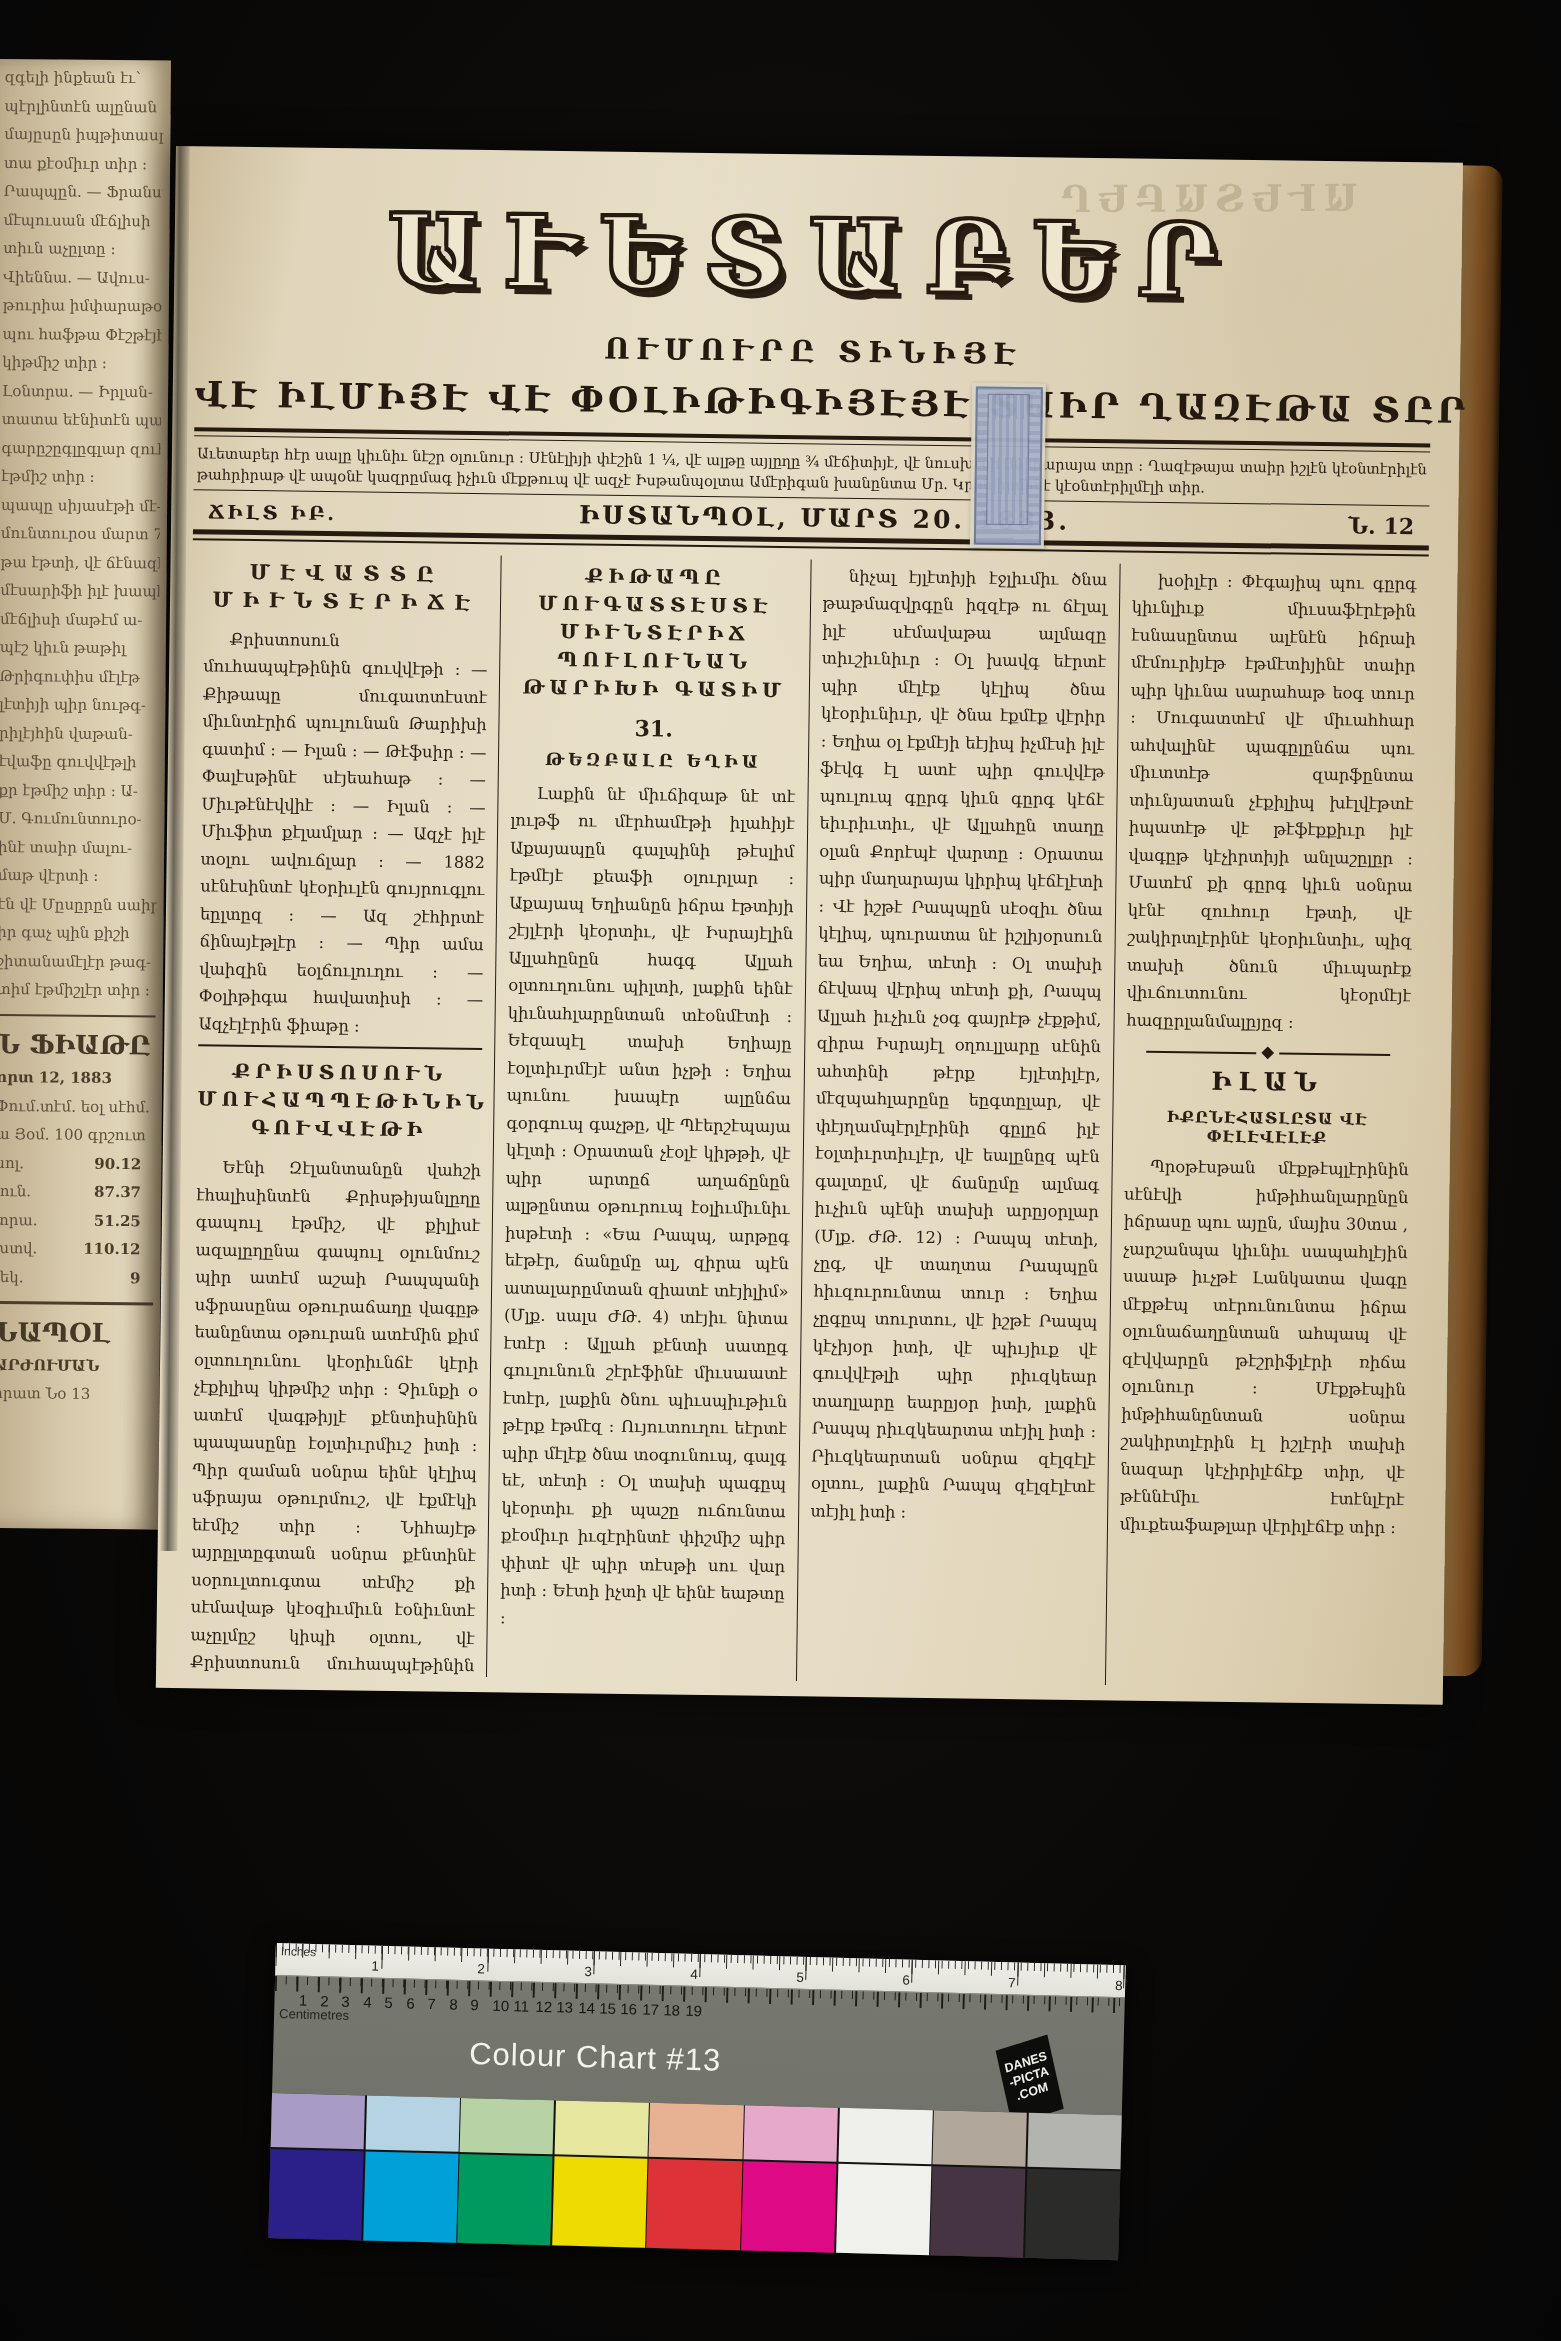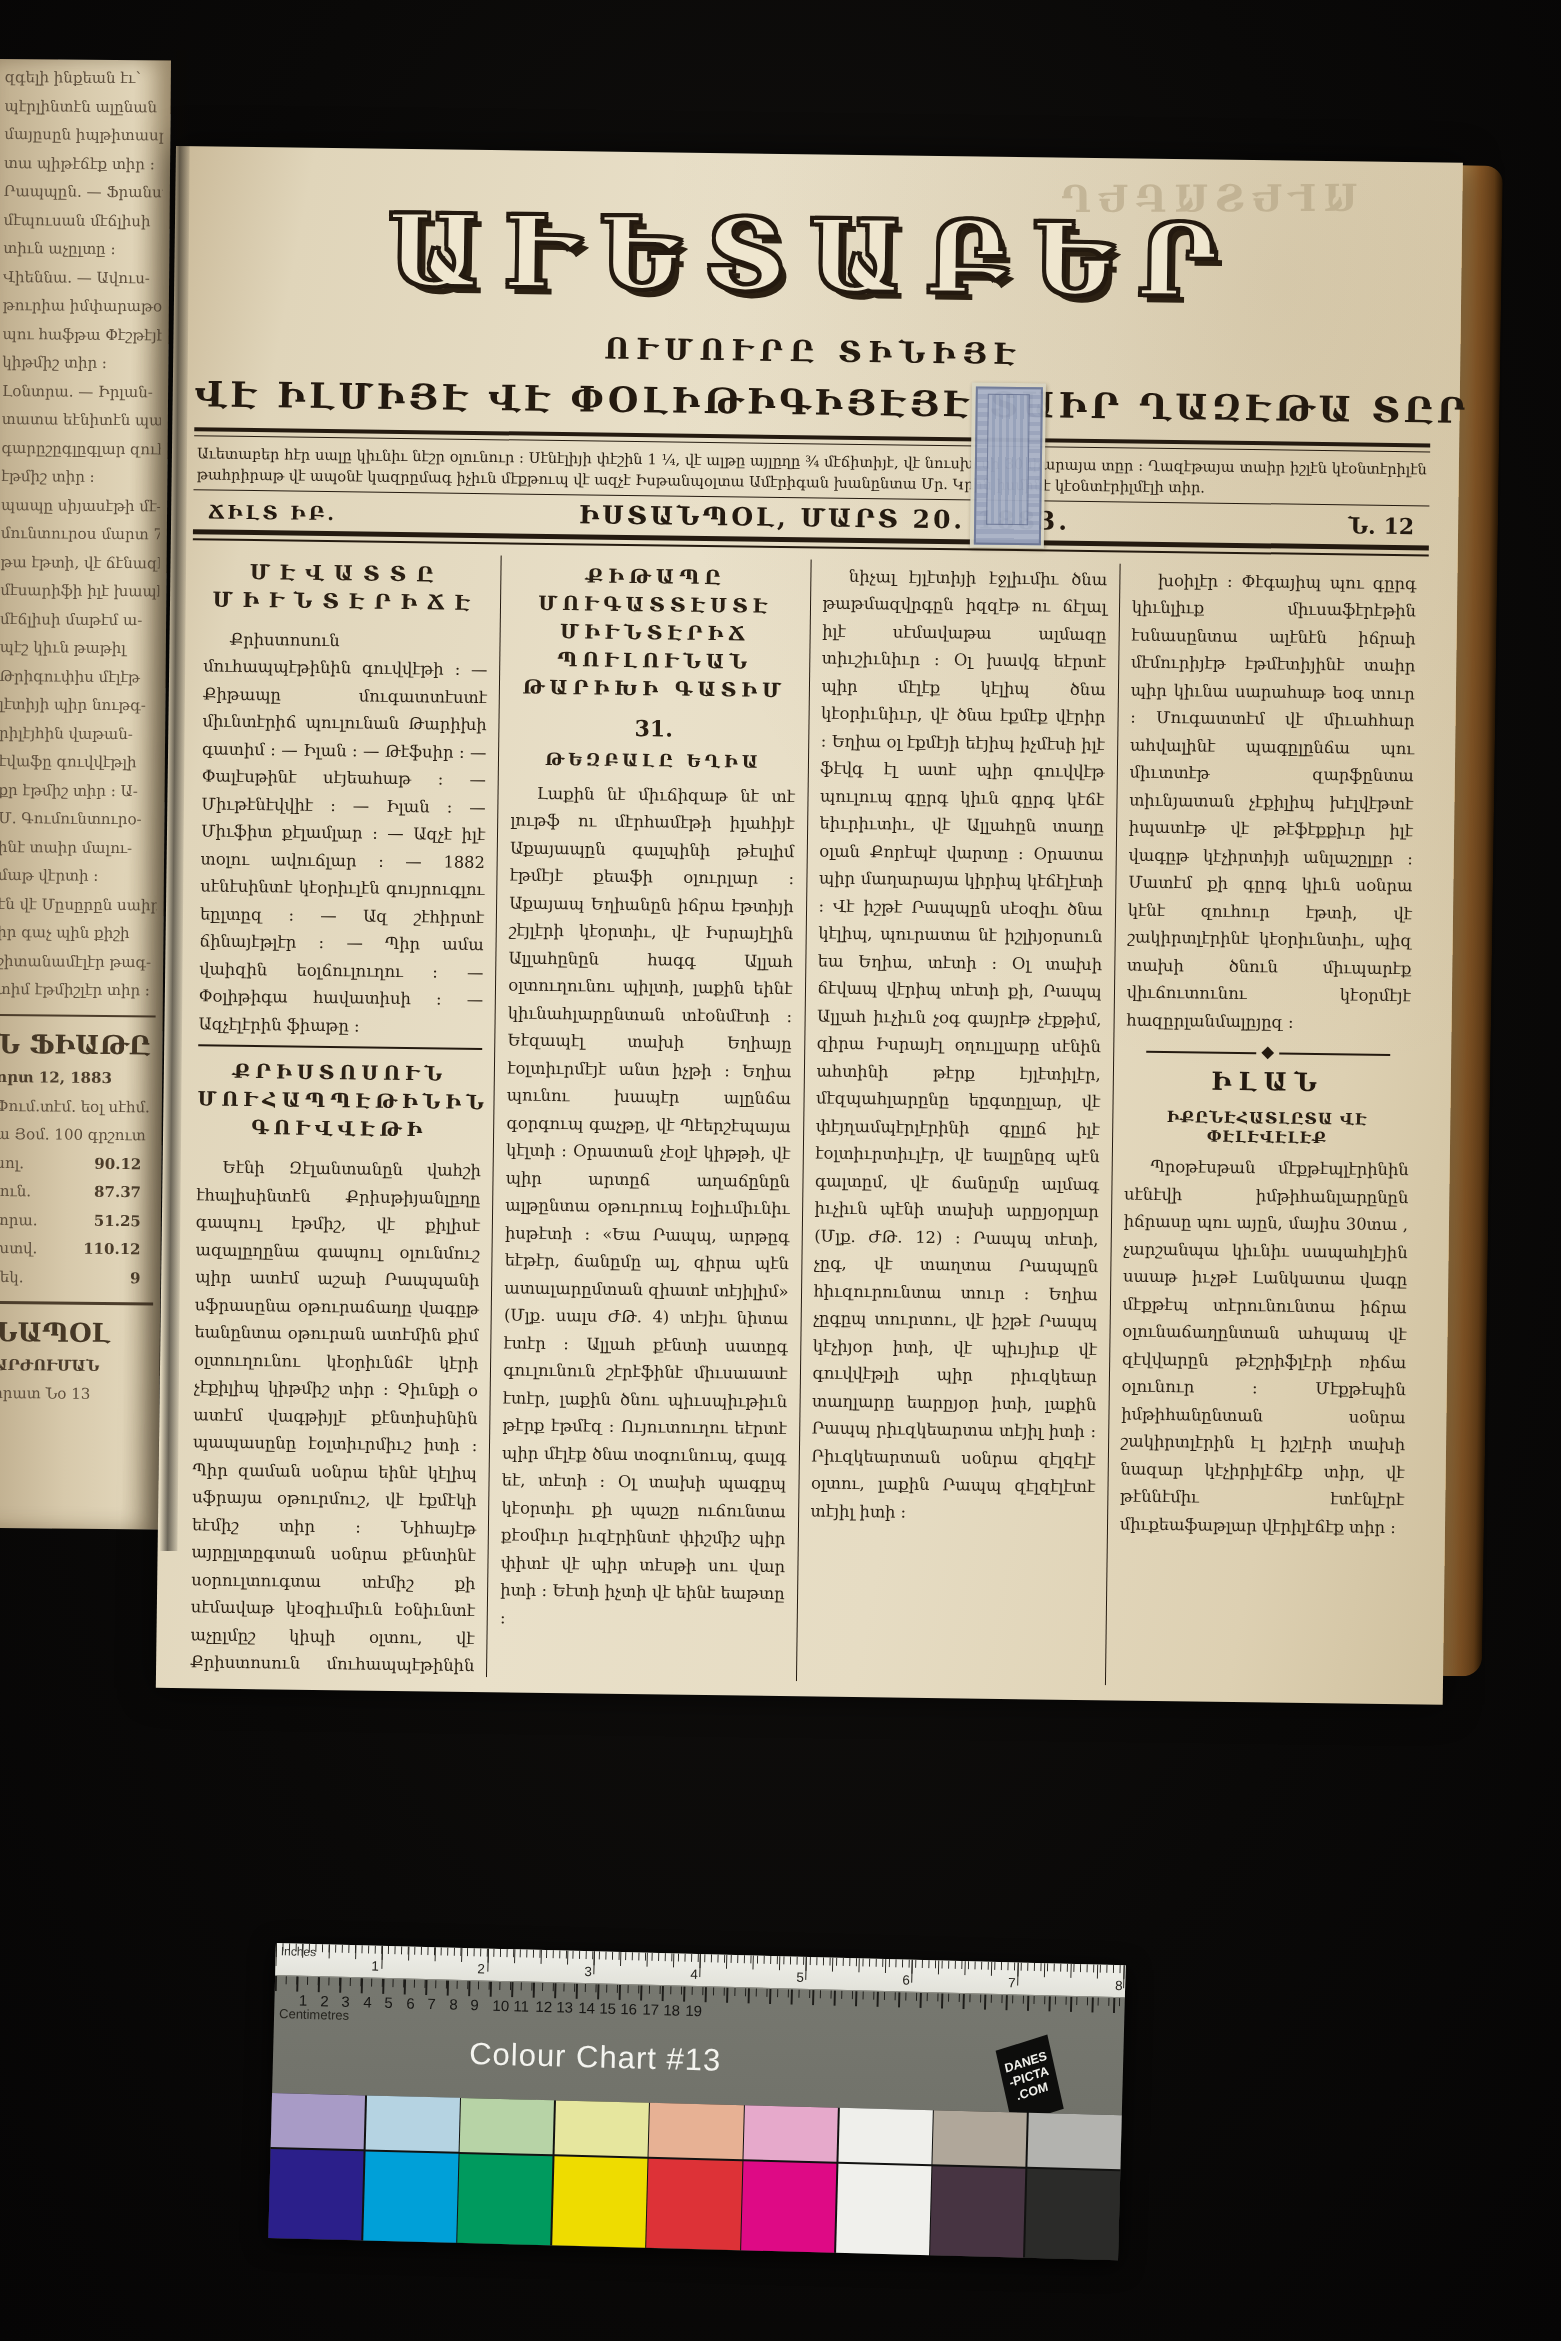--- a/index.html
+++ b/index.html
@@ -151,21 +151,21 @@
   .sw{flex:1;}
 </style>
 </head>
 <body>
 
 <div class="left-strip">
   <div class="lp-text" id="lp-lines">
       <div class="lp-line">զգելի ինքեան էւ՝</div>
       <div class="lp-line">պէրլինտէն ալընան</div>
       <div class="lp-line">մայըսըն իպթիտասըն-</div>
-      <div class="lp-line">տա պիթէճէք տիր :</div>
+      <div class="lp-line">տա քէօմիւր տիր :</div>
       <div class="lp-line">Րապպըն. — Ֆրանսա</div>
       <div class="lp-line">մէպուսան մէճլիսի</div>
       <div class="lp-line">տիւն աչըլտը :</div>
       <div class="lp-line">Վիեննա. — Ավուս-</div>
       <div class="lp-line">թուրիա իմփարաթօրու</div>
       <div class="lp-line">պու հաֆթա Փէշթէյէ</div>
       <div class="lp-line">կիթմիշ տիր :</div>
       <div class="lp-line">Լօնտրա. — Իրլան-</div>
       <div class="lp-line">տատա եէնիտէն պազը</div>
       <div class="lp-line">գարըշըգլըգլար զուհուր</div>

